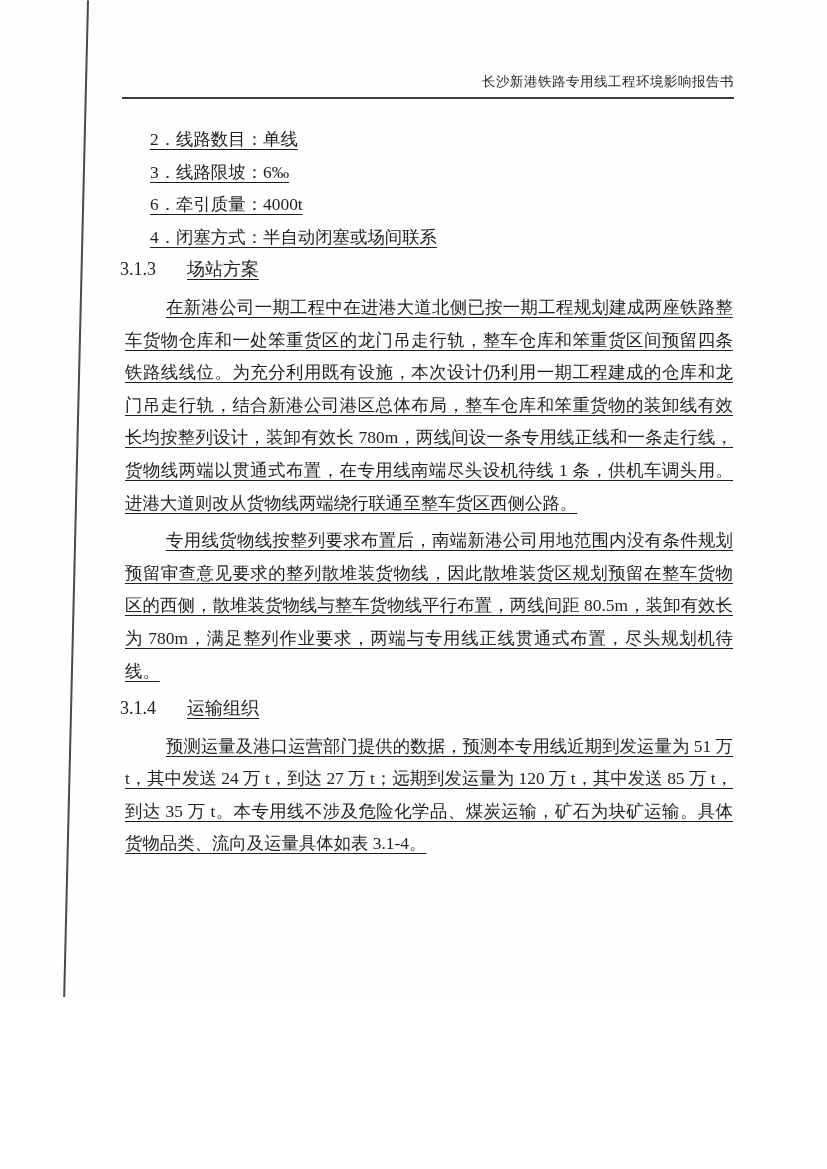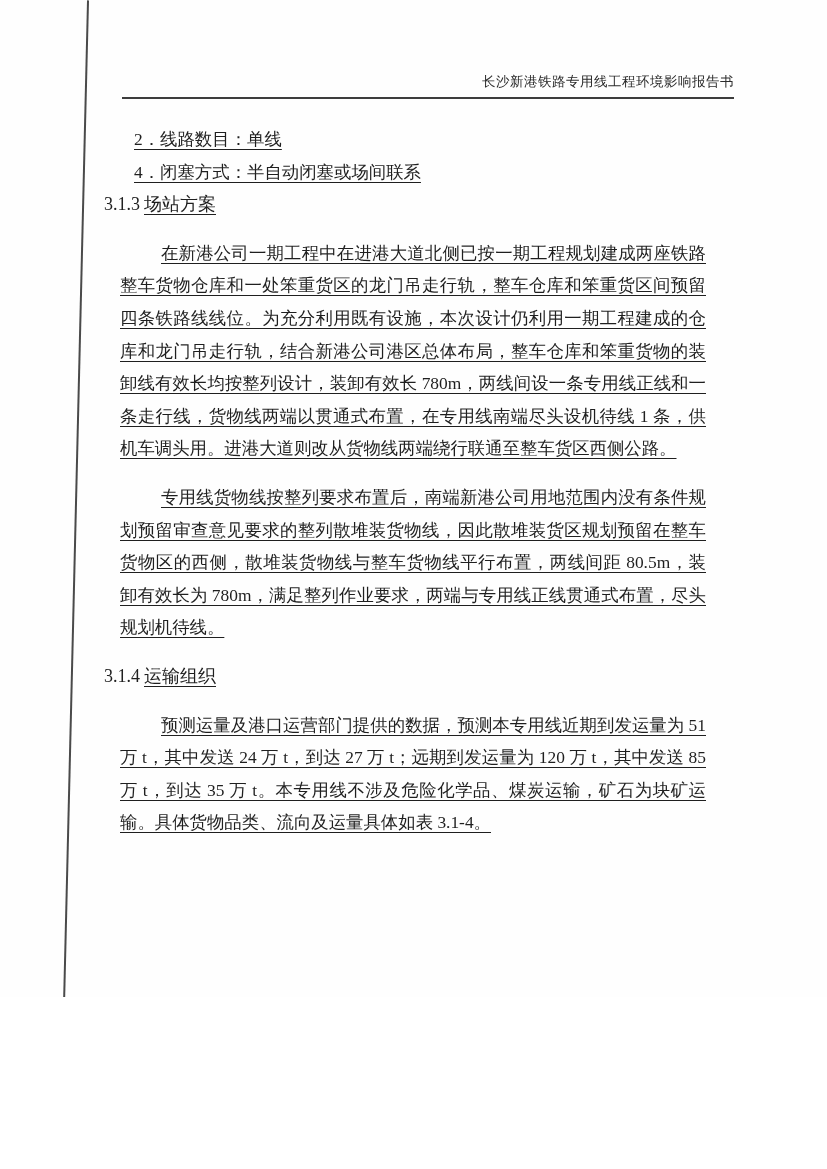--- a/index.html
+++ b/index.html
@@ -35,45 +35,45 @@
     text-align: right;
     font-size: 13.5px;
     letter-spacing: 0.5px;
     color: #2b2b2b;
     padding-bottom: 6px;
     border-bottom: 2px solid #3d3d3d;
   }
   .content {
     position: absolute;
     top: 123px;
-    left: 104px;
+    left: 120px;
     width: 618px;
     font-size: 17.4px;
     line-height: 32.6px;
     text-align: justify;
   }
   .spec-item {
     padding-left: 30px;
     text-align: left;
   }
   .u {
     text-decoration: underline;
     text-underline-offset: 4px;
     text-decoration-thickness: 1px;
     text-decoration-skip-ink: none;
   }
   .section-heading {
     font-size: 18px;
     text-align: left;
   }
   .sec-num {
-    margin-right: 4px;
+    margin-right: 31px;
   }
   p.para {
-    margin: 16px;
+    margin: 5px;
     text-indent: 41px;
   }
   .footer {
     position: absolute;
     top: 1051px;
     left: 120px;
     width: 618px;
     text-align: center;
     font-size: 13px;
     color: #2b2b2b;
@@ -87,20 +87,22 @@
   <div class="scan-line"></div>
 
   <div class="header">
     <span>长沙新港铁路专用线工程环境影响报告书</span>
   </div>
 
   <div class="content">
 
     <div>
       <div class="spec-item"><span class="u">2．线路数目：单线</span></div>
+      <div class="spec-item"><span class="u">3．线路限坡：6‰</span></div>
+      <div class="spec-item"><span class="u">6．牵引质量：4000t</span></div>
       <div class="spec-item"><span class="u">4．闭塞方式：半自动闭塞或场间联系</span></div>
     </div>
 
     <div class="section-heading">
       <span class="sec-num">3.1.3</span><span class="u">场站方案</span>
     </div>
 
     <p class="para"><span class="u">在新港公司一期工程中在进港大道北侧已按一期工程规划建成两座铁路整车货物仓库和一处笨重货区的龙门吊走行轨，整车仓库和笨重货区间预留四条铁路线线位。为充分利用既有设施，本次设计仍利用一期工程建成的仓库和龙门吊走行轨，结合新港公司港区总体布局，整车仓库和笨重货物的装卸线有效长均按整列设计，装卸有效长 780m，两线间设一条专用线正线和一条走行线，货物线两端以贯通式布置，在专用线南端尽头设机待线 1 条，供机车调头用。进港大道则改从货物线两端绕行联通至整车货区西侧公路。</span></p>
     <p class="para"><span class="u">专用线货物线按整列要求布置后，南端新港公司用地范围内没有条件规划预留审查意见要求的整列散堆装货物线，因此散堆装货区规划预留在整车货物区的西侧，散堆装货物线与整车货物线平行布置，两线间距 80.5m，装卸有效长为 780m，满足整列作业要求，两端与专用线正线贯通式布置，尽头规划机待线。</span></p>
 

